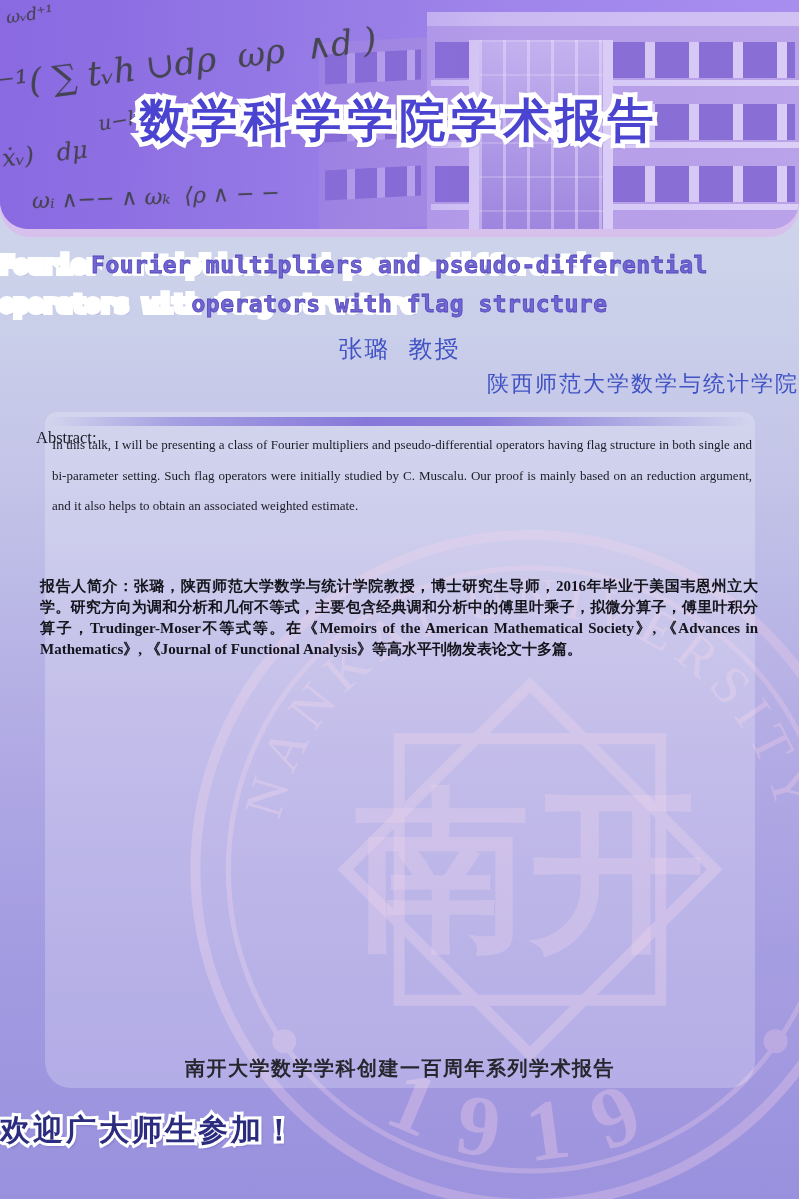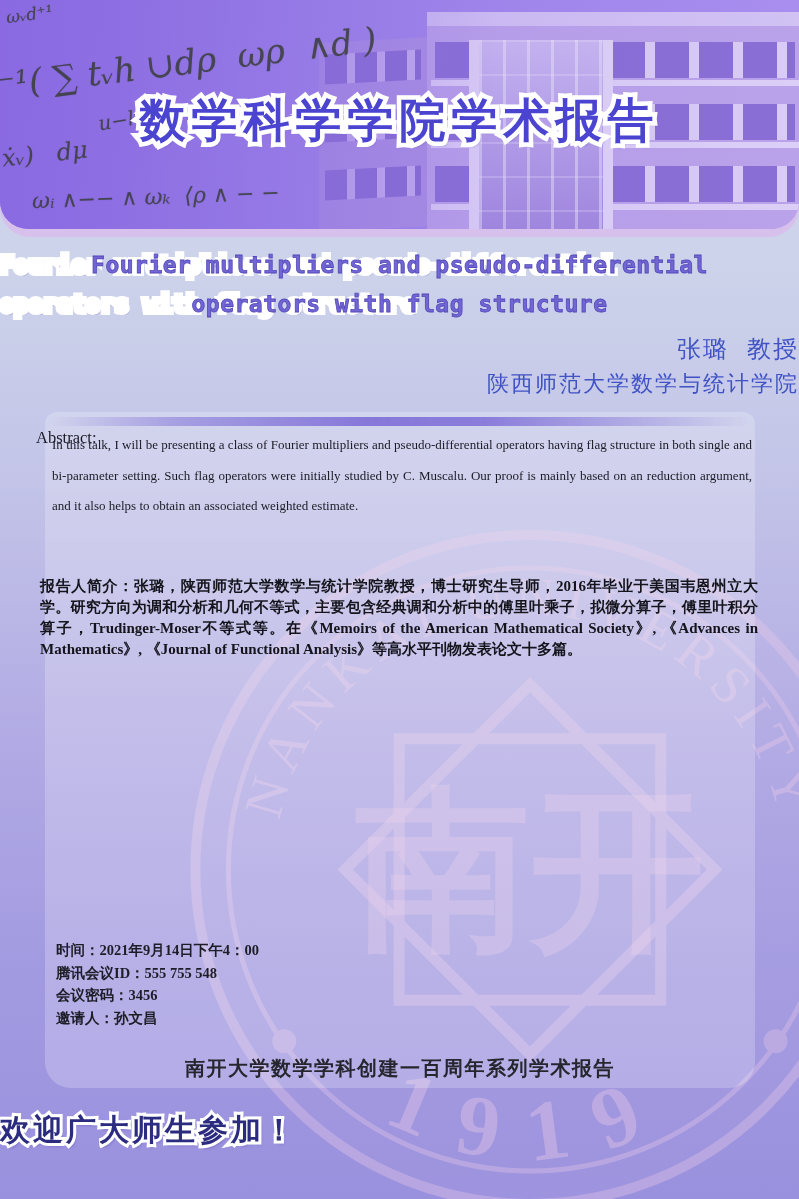--- a/index.html
+++ b/index.html
@@ -57,21 +57,21 @@
   .watermark{position:absolute;left:130px;top:500px;z-index:1;}
   .content{position:absolute;inset:0;z-index:3;}
 
   .talk-title{position:absolute;top:246px;left:0;width:100%;text-align:center;
               font-family:"DejaVu Sans Mono","Liberation Mono",monospace;font-weight:bold;
               font-size:23px;letter-spacing:.5px;line-height:39px;}
   .talk-title .line{display:block;height:39px;}
   .talk-title .stroke{-webkit-text-stroke:6px #ffffff;text-shadow:2px 3px 0 rgba(110,95,200,.45);}
   .talk-title .fill{color:#7166d3;-webkit-text-stroke:.8px #5448ba;}
 
-  .speaker{position:absolute;top:333px;left:0;width:100%;text-align:right;
+  .speaker{position:absolute;top:333px;left:0;width:100%;text-align:center;
            font-size:24px;color:#4052c4;letter-spacing:2px;word-spacing:10px;}
   .affiliation{position:absolute;top:369px;left:0;width:100%;text-align:right;
            font-size:22px;color:#4052c4;letter-spacing:2px;}
 
   .divider{position:absolute;top:417px;left:50px;width:700px;height:9px;border-radius:5px;
            background:linear-gradient(90deg,rgba(130,115,216,0) 0%,rgba(130,115,216,.55) 18%,
                      rgba(130,115,216,.95) 45%,rgba(130,115,216,.9) 62%,rgba(130,115,216,.35) 86%,rgba(130,115,216,0) 100%);
            filter:blur(.6px);}
 
   .abstract-label{position:absolute;top:428px;left:36px;font-size:16.5px;color:#1b1b26;}
@@ -139,26 +139,20 @@
     <div class="speaker">张璐 教授</div>
     <div class="affiliation">陕西师范大学数学与统计学院</div>
 
     <div class="divider"></div>
 
     <div class="abstract-label">Abstract:</div>
     <div class="abstract-text">In this talk, I will be presenting a class of Fourier multipliers and pseudo-differential operators having flag structure in both single and bi-parameter setting. Such flag operators were initially studied by C. Muscalu. Our proof is mainly based on an reduction argument, and it also helps to obtain an associated weighted estimate.</div>
 
     <div class="bio-text">报告人简介：张璐，陕西师范大学数学与统计学院教授，博士研究生导师，2016年毕业于美国韦恩州立大学。研究方向为调和分析和几何不等式，主要包含经典调和分析中的傅里叶乘子，拟微分算子，傅里叶积分算子，Trudinger-Moser不等式等。在《Memoirs of the American Mathematical Society》, 《Advances in Mathematics》, 《Journal of Functional Analysis》等高水平刊物发表论文十多篇。</div>
 
-    <div class="details">
-      <div class="dline">时间：2021年9月14日下午4：00</div>
-      <div class="dline">腾讯会议ID：555 755 548</div>
-      <div class="dline">会议密码：3456</div>
-      <div class="dline">邀请人：孙文昌</div>
-    </div>
 
     <div class="series">南开大学数学学科创建一百周年系列学术报告</div>
 
     <div class="welcome">
       <span class="ot">
         <span class="stroke">欢迎广大师生参加！</span>
         <span class="fill">欢迎广大师生参加！</span>
       </span>
     </div>
   </div>

